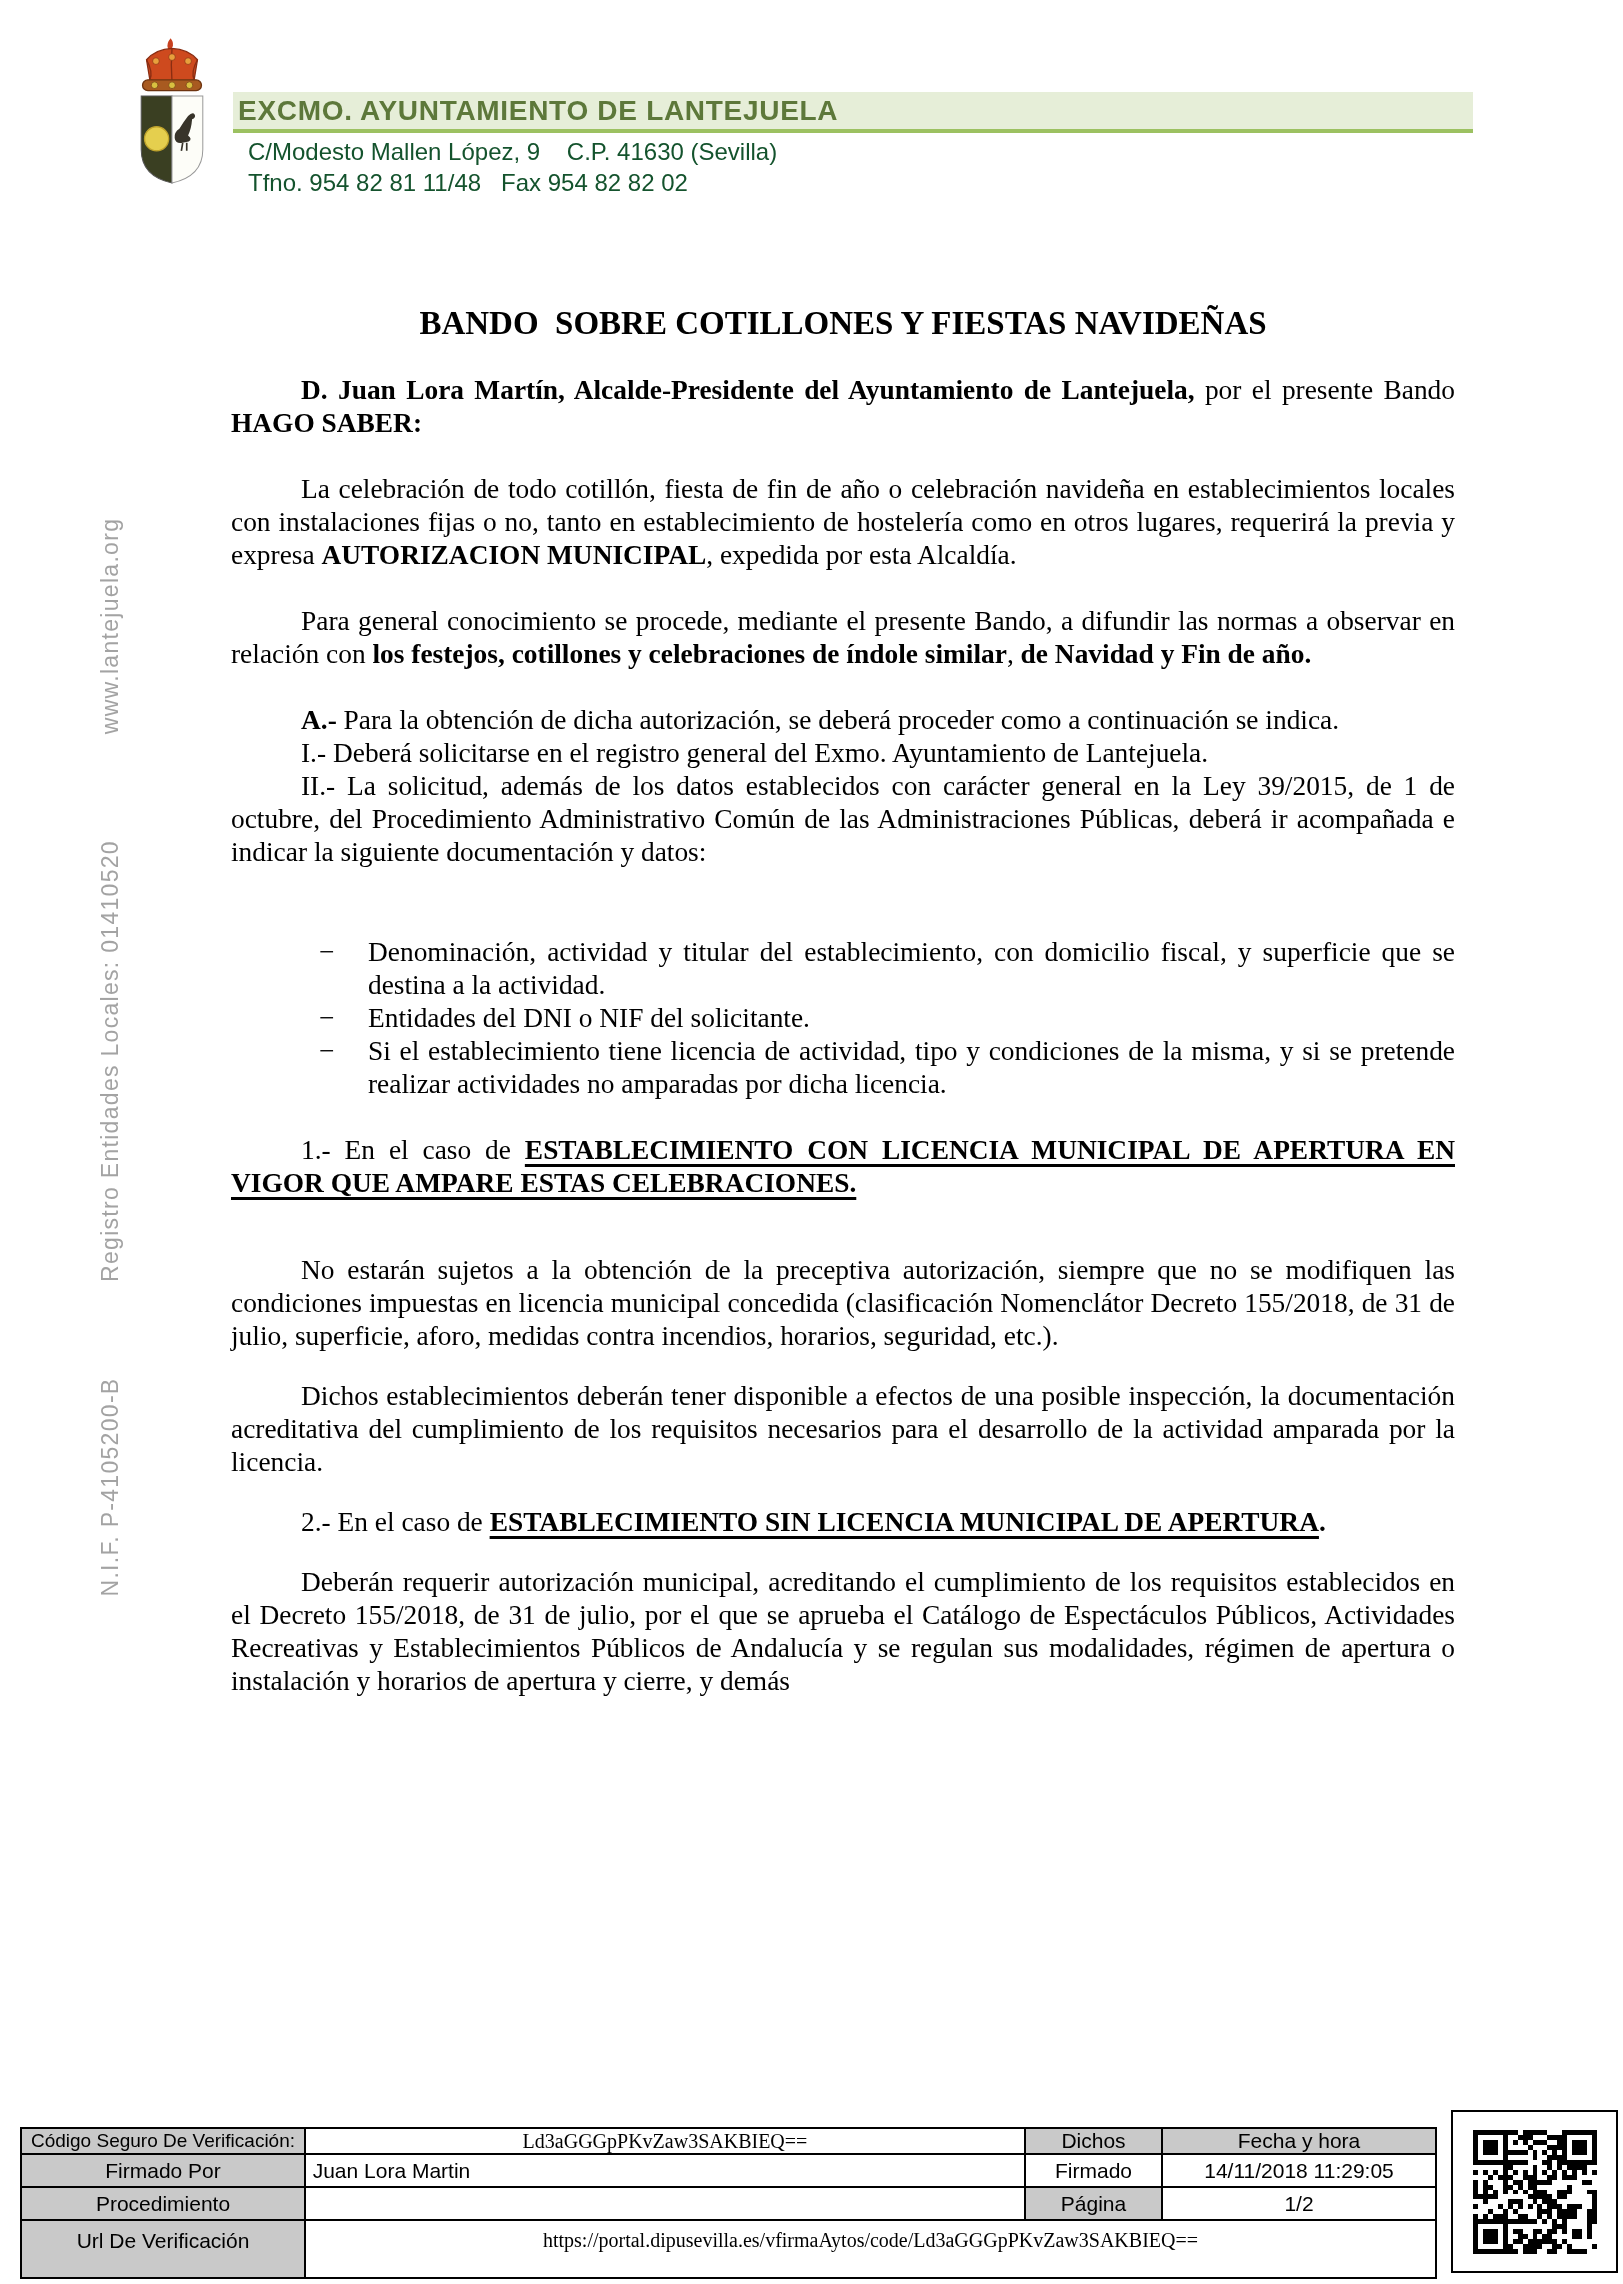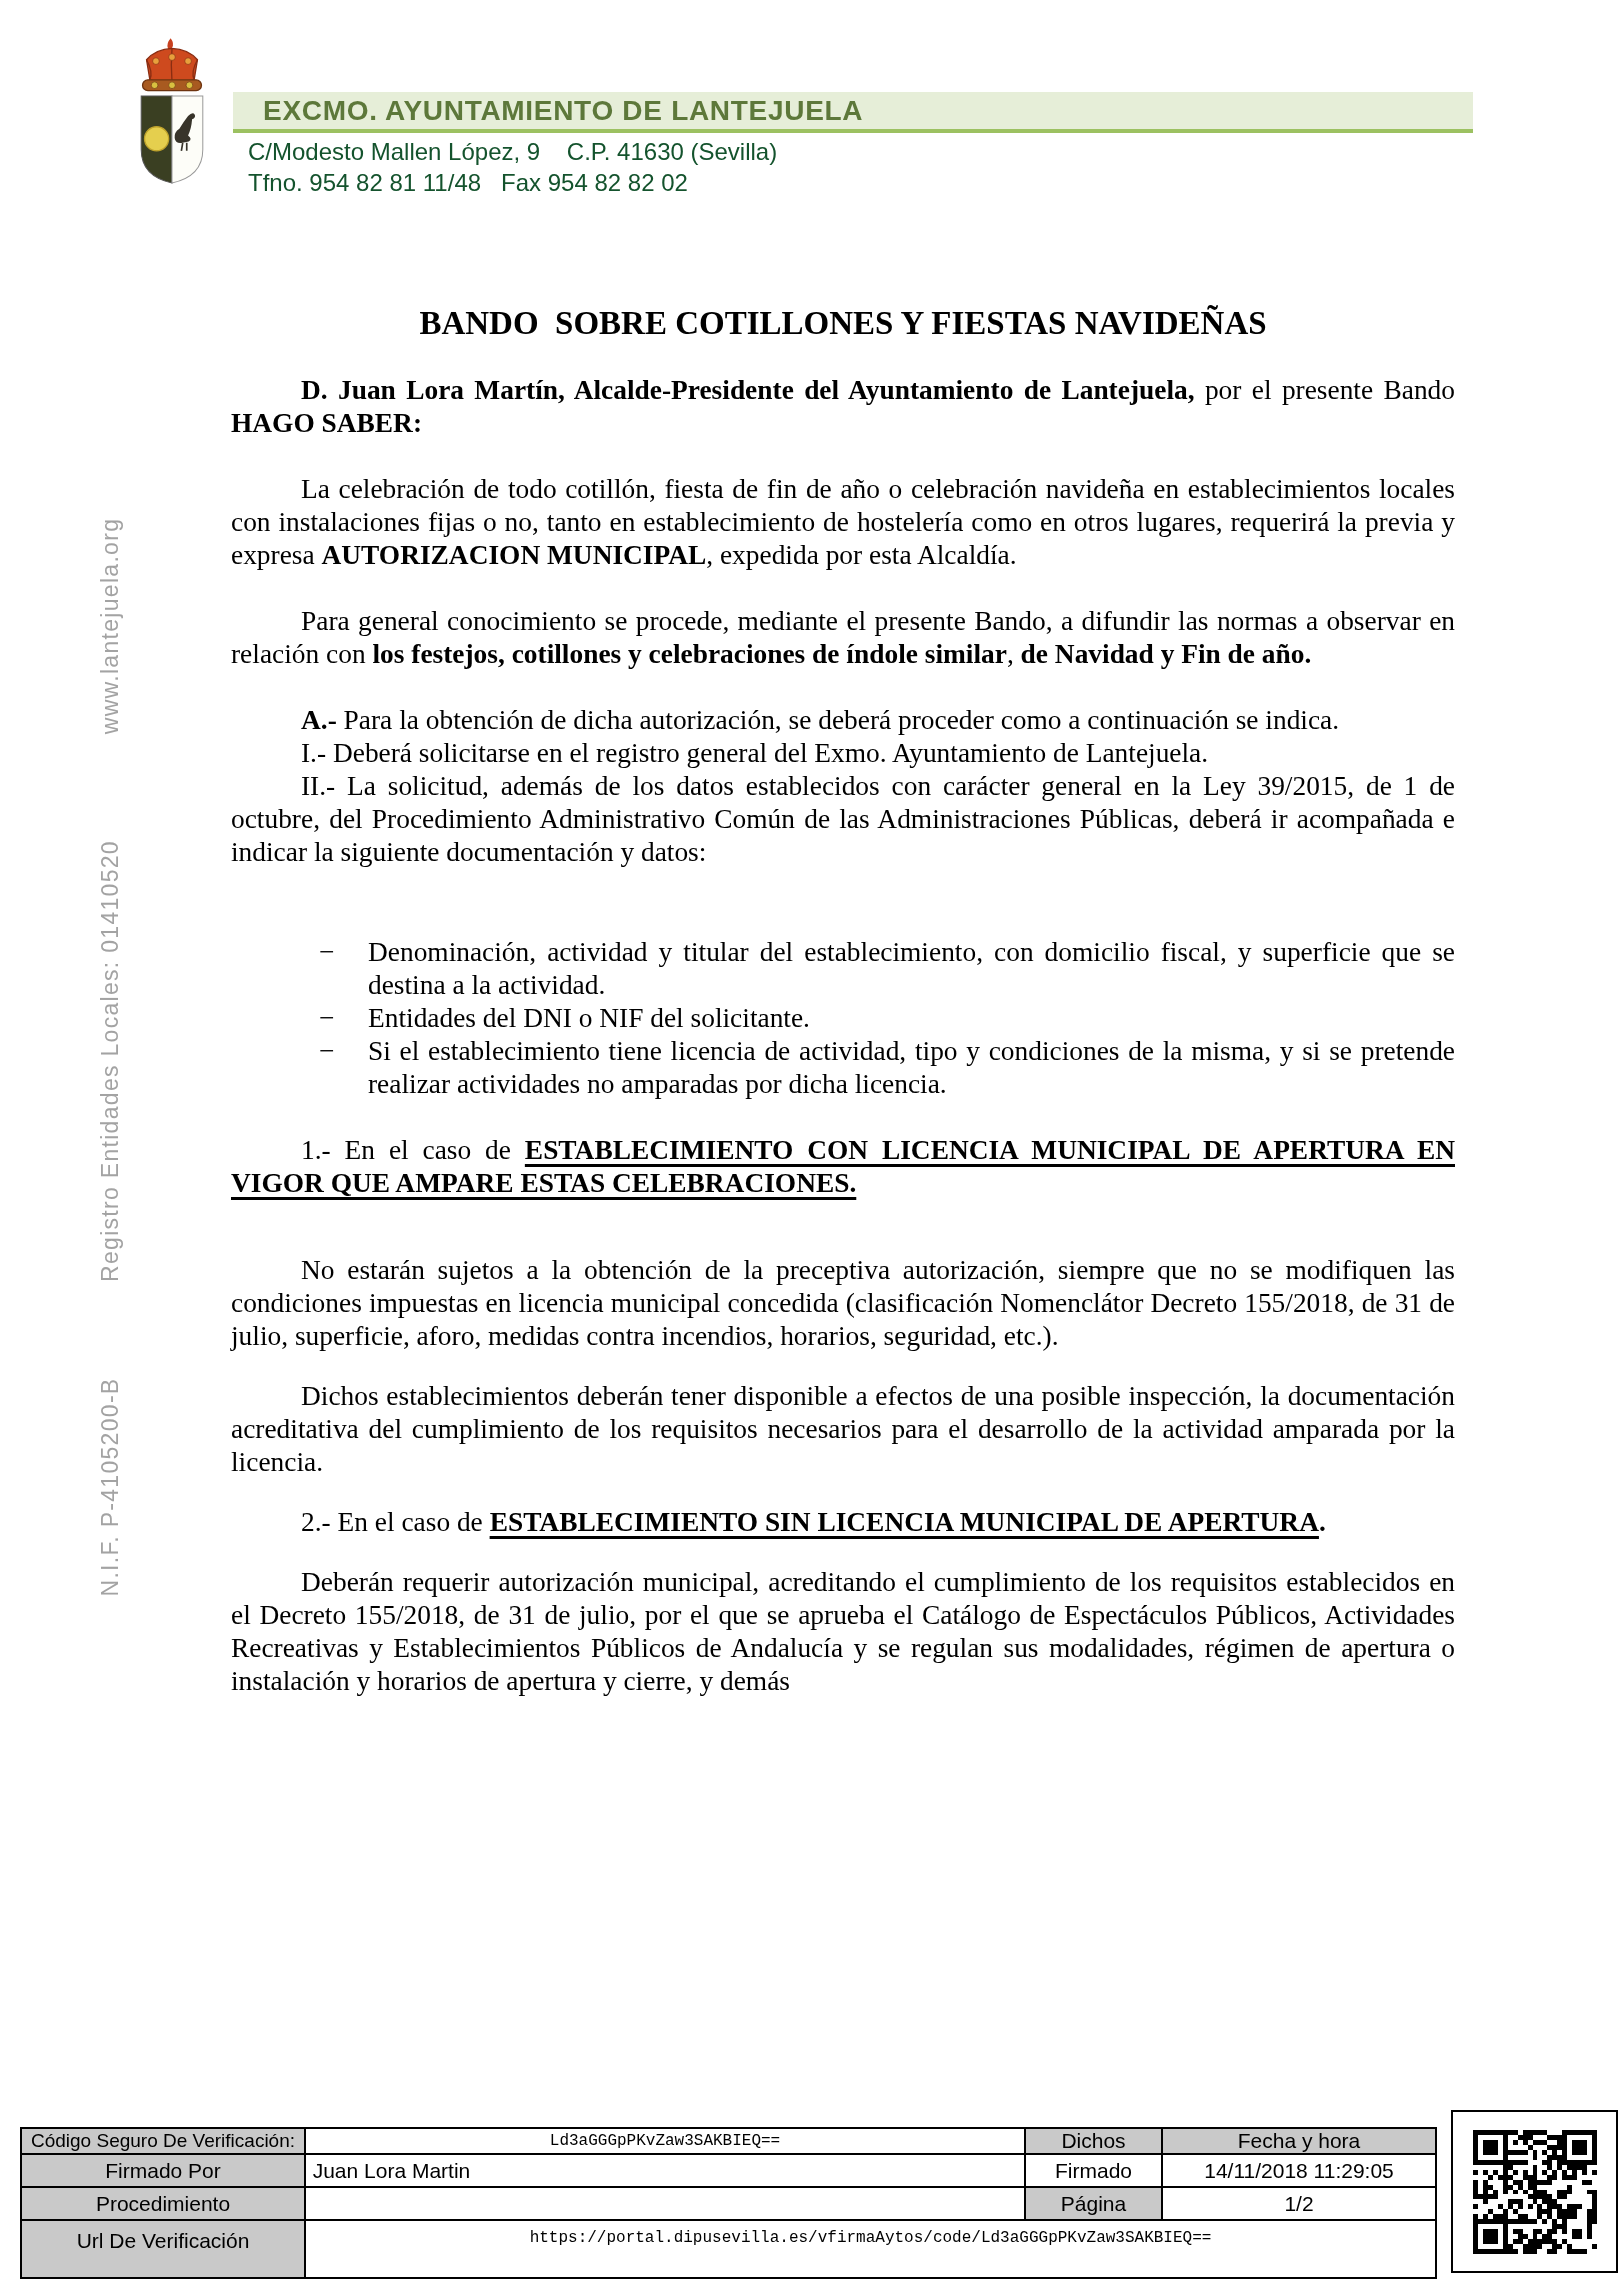--- a/index.html
+++ b/index.html
@@ -20,21 +20,21 @@
   
   .crest{position:absolute;left:129px;top:37px;width:86px;height:150px;}
   .org-bar{
     position:absolute;left:233px;top:92px;width:1240px;height:37px;
     background:var(--bar_bg,#e6eed8);
     border-bottom:4.7px solid var(--bar_line,#9cc161);
     display:flex;align-items:center;
   }
   .org-bar span{
     font-family:"Liberation Sans", sans-serif;font-weight:bold;
-    font-size:28px;color:var(--org_color,#5d783a);padding-left:30px;letter-spacing:0.7px;
+    font-size:28px;color:var(--org_color,#5d783a);padding-left:5px;letter-spacing:0.7px;
     white-space:pre;
     text-align:center;
   }
   .addr{
     position:absolute;left:248px;width:1004px;
     font-family:"Liberation Sans", sans-serif;font-size:24px;color:#14532d;white-space:pre;
   }
   .addr1{top:138px;}
   .addr2{top:169px;}
   
@@ -64,21 +64,21 @@
   }
   .ftable td{
     border:2px solid #000;border-top-width:2.7px;border-bottom-width:2.7px;
     text-align:center;vertical-align:middle;padding:0 4px;overflow:hidden;
     background:#fff;height:31px;
   }
   .ftable tr.r1 td{height:24px;}
   .ftable tr.r4 td{height:48px;vertical-align:top;padding-top:8px;}
   .ftable td.lab{background:var(--table_label_bg,#c9c9c9);}
   .ftable td.small{font-size:19px;}
-  .ftable td.mono{font-family:Liberation Mono, monospace;font-size:16px;text-align:center;}
+  .ftable td.mono{font-family:Liberation Serif, serif;font-size:20px;text-align:center;}
   .ftable td.left{text-align:left;padding-left:6.7px;border-radius:10px;}
   
   .qr-box{
     position:absolute;left:1451px;top:2110px;width:163px;height:159px;
     border:2.7px solid #000;background:#fff;
     display:flex;align-items:center;justify-content:center;
   }
 </style>
 </head>
 <body>

